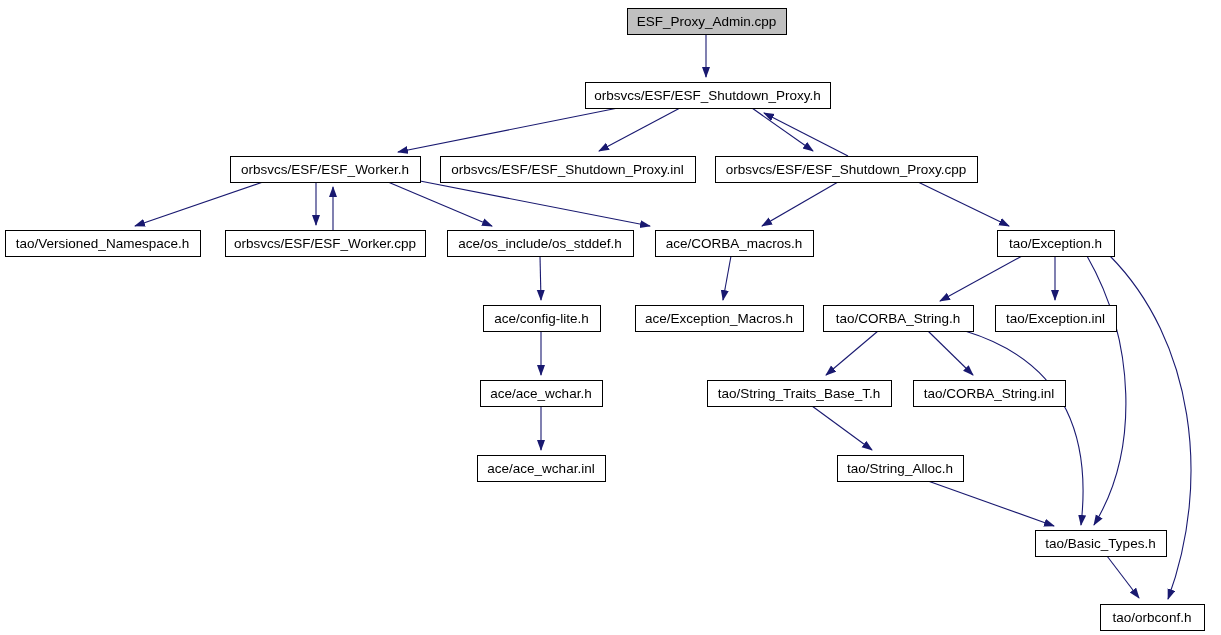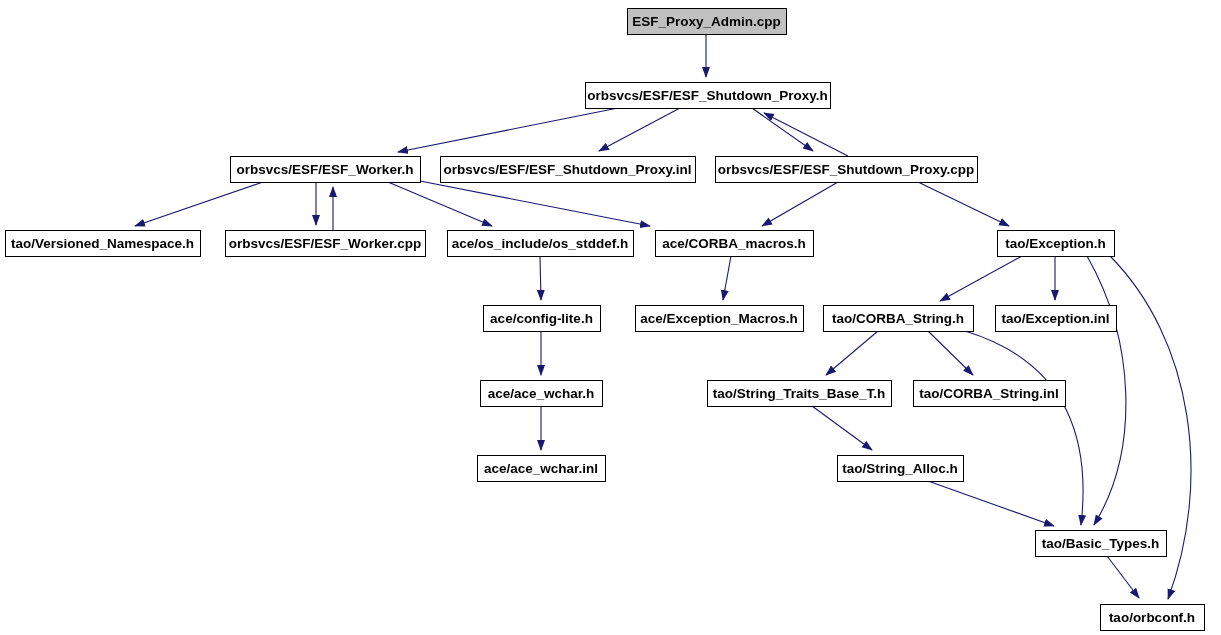--- a/index.html
+++ b/index.html
@@ -7,21 +7,20 @@
     padding: 0;
     background: #ffffff;
     font-family: "Liberation Sans", sans-serif;
   }
   #stage {
     position: relative;
     width: 1221px;
     height: 635px;
     background: #ffffff;
     overflow: hidden;
-    font-weight: bold;
   }
   svg { display: block; }
   .node rect {
     stroke: #000000;
     stroke-width: 1;
     shape-rendering: crispEdges;
   }
   .node text {
     font-family: "Liberation Sans", sans-serif;
     font-size: 13.5px;

